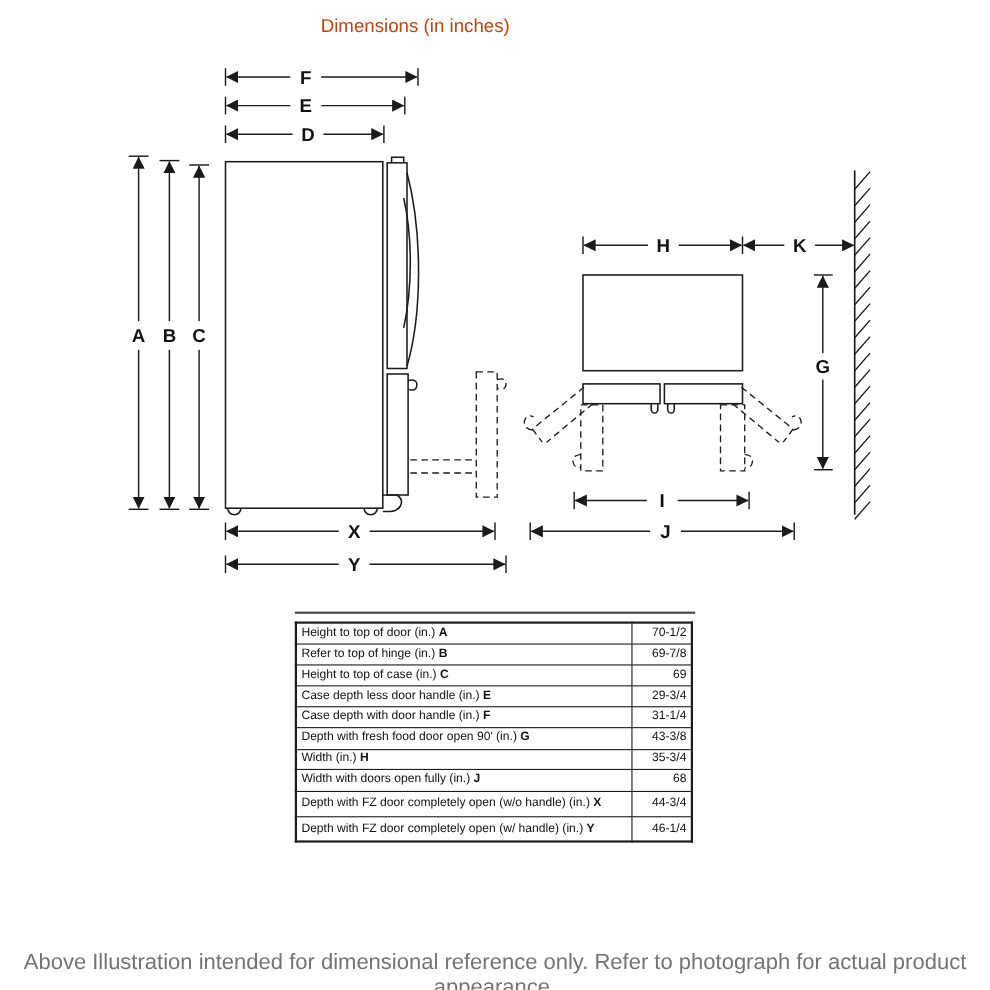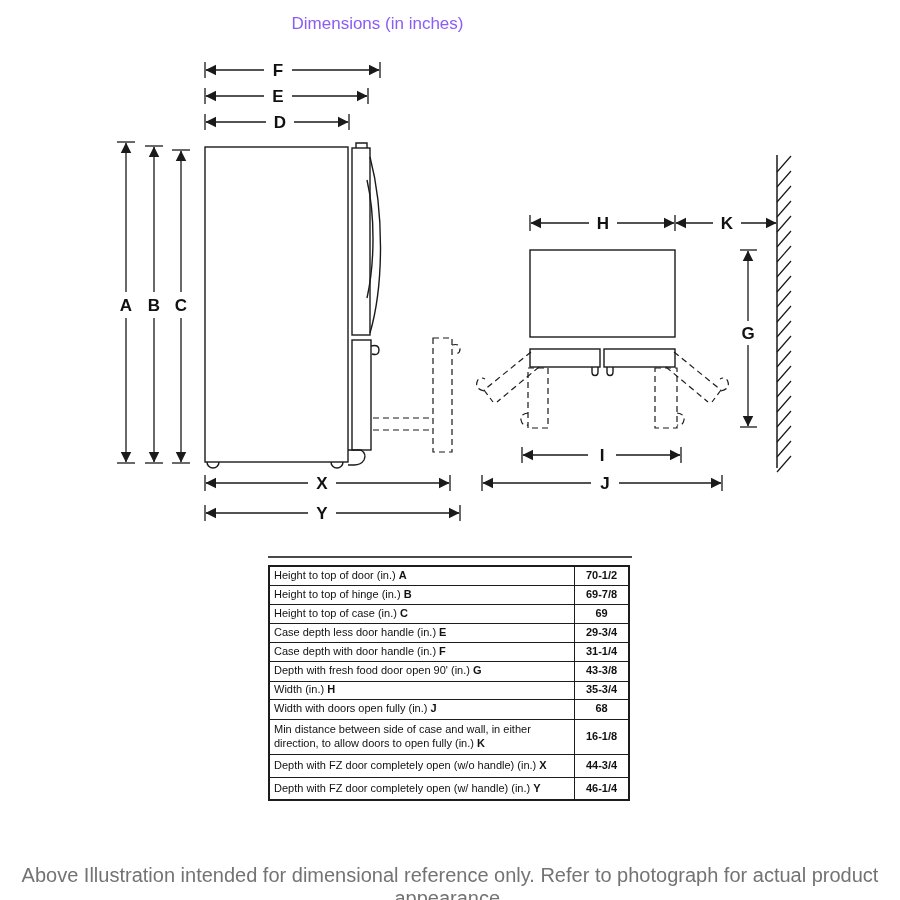--- a/index.html
+++ b/index.html
@@ -1,28 +1,28 @@
 <!DOCTYPE html>
 <html><head>
 <meta charset="utf-8">
 <style>
   html,body{margin:0;padding:0;background:#fff;}
   #stage{position:relative;width:900px;height:900px;background:#fff;overflow:hidden;
          font-family:"Liberation Sans",sans-serif;}
   #title{position:absolute;top:14px;left:0;width:755px;text-align:center;
-         font-size:17px;color:#8b5cf6;}
+         font-size:17px;color:#c2410c;}
   #diagram-svg{position:absolute;top:0;left:0;}
   .dimtext{font-family:"Liberation Sans",sans-serif;font-weight:bold;font-size:17px;fill:#111;}
   #table-toprule{position:absolute;left:268px;top:556px;width:364px;height:2px;background:#4a4a4a;}
   #dims-table{position:absolute;left:268px;top:565px;width:362px;border-collapse:collapse;
               table-layout:fixed;border:2px solid #1c1c1c;}
   #dims-table td{border:1px solid #1c1c1c;font-size:11px;line-height:1.2;color:#111;
                  padding:0 4px;vertical-align:middle;}
   #dims-table td.desc{width:296px;}
-  #dims-table td.val{text-align:center;font-weight:bold;}
+  #dims-table td.val{text-align:right;font-weight:normal;}
   .key{font-weight:bold;}
   #footer{position:absolute;top:864px;left:0;width:900px;text-align:center;
           font-size:20px;color:#737373;}
 </style>
 </head>
 <body>
 
 <div id="stage">
 
   <div id="title">Dimensions (in inches)</div>
@@ -192,21 +192,21 @@
 
   <div id="table-toprule"></div>
 
   <table id="dims-table">
     <tbody>
       <tr style="height:19px">
         <td class="desc"><span>Height to top of door (in.)</span> <span class="key">A</span></td>
         <td class="val">70-1/2</td>
       </tr>
       <tr style="height:19px">
-        <td class="desc"><span>Height to top of hinge (in.)</span> <span class="key">B</span></td>
+        <td class="desc"><span>Refer to top of hinge (in.)</span> <span class="key">B</span></td>
         <td class="val">69-7/8</td>
       </tr>
       <tr style="height:19px">
         <td class="desc"><span>Height to top of case (in.)</span> <span class="key">C</span></td>
         <td class="val">69</td>
       </tr>
       <tr style="height:19px">
         <td class="desc"><span>Case depth less door handle (in.)</span> <span class="key">E</span></td>
         <td class="val">29-3/4</td>
       </tr>
@@ -219,24 +219,20 @@
         <td class="val">43-3/8</td>
       </tr>
       <tr style="height:18px">
         <td class="desc"><span>Width (in.)</span> <span class="key">H</span></td>
         <td class="val">35-3/4</td>
       </tr>
       <tr style="height:20px">
         <td class="desc"><span>Width with doors open fully (in.)</span> <span class="key">J</span></td>
         <td class="val">68</td>
       </tr>
-      <tr style="height:35px">
-        <td class="desc"><span>Min distance between side of case and wall, in either direction, to allow doors to open fully (in.)</span> <span class="key">K</span></td>
-        <td class="val">16-1/8</td>
-      </tr>
       <tr style="height:23px">
         <td class="desc"><span>Depth with FZ door completely open (w/o handle) (in.)</span> <span class="key">X</span></td>
         <td class="val">44-3/4</td>
       </tr>
       <tr style="height:23px">
         <td class="desc"><span>Depth with FZ door completely open (w/ handle) (in.)</span> <span class="key">Y</span></td>
         <td class="val">46-1/4</td>
       </tr>
     </tbody>
   </table>

